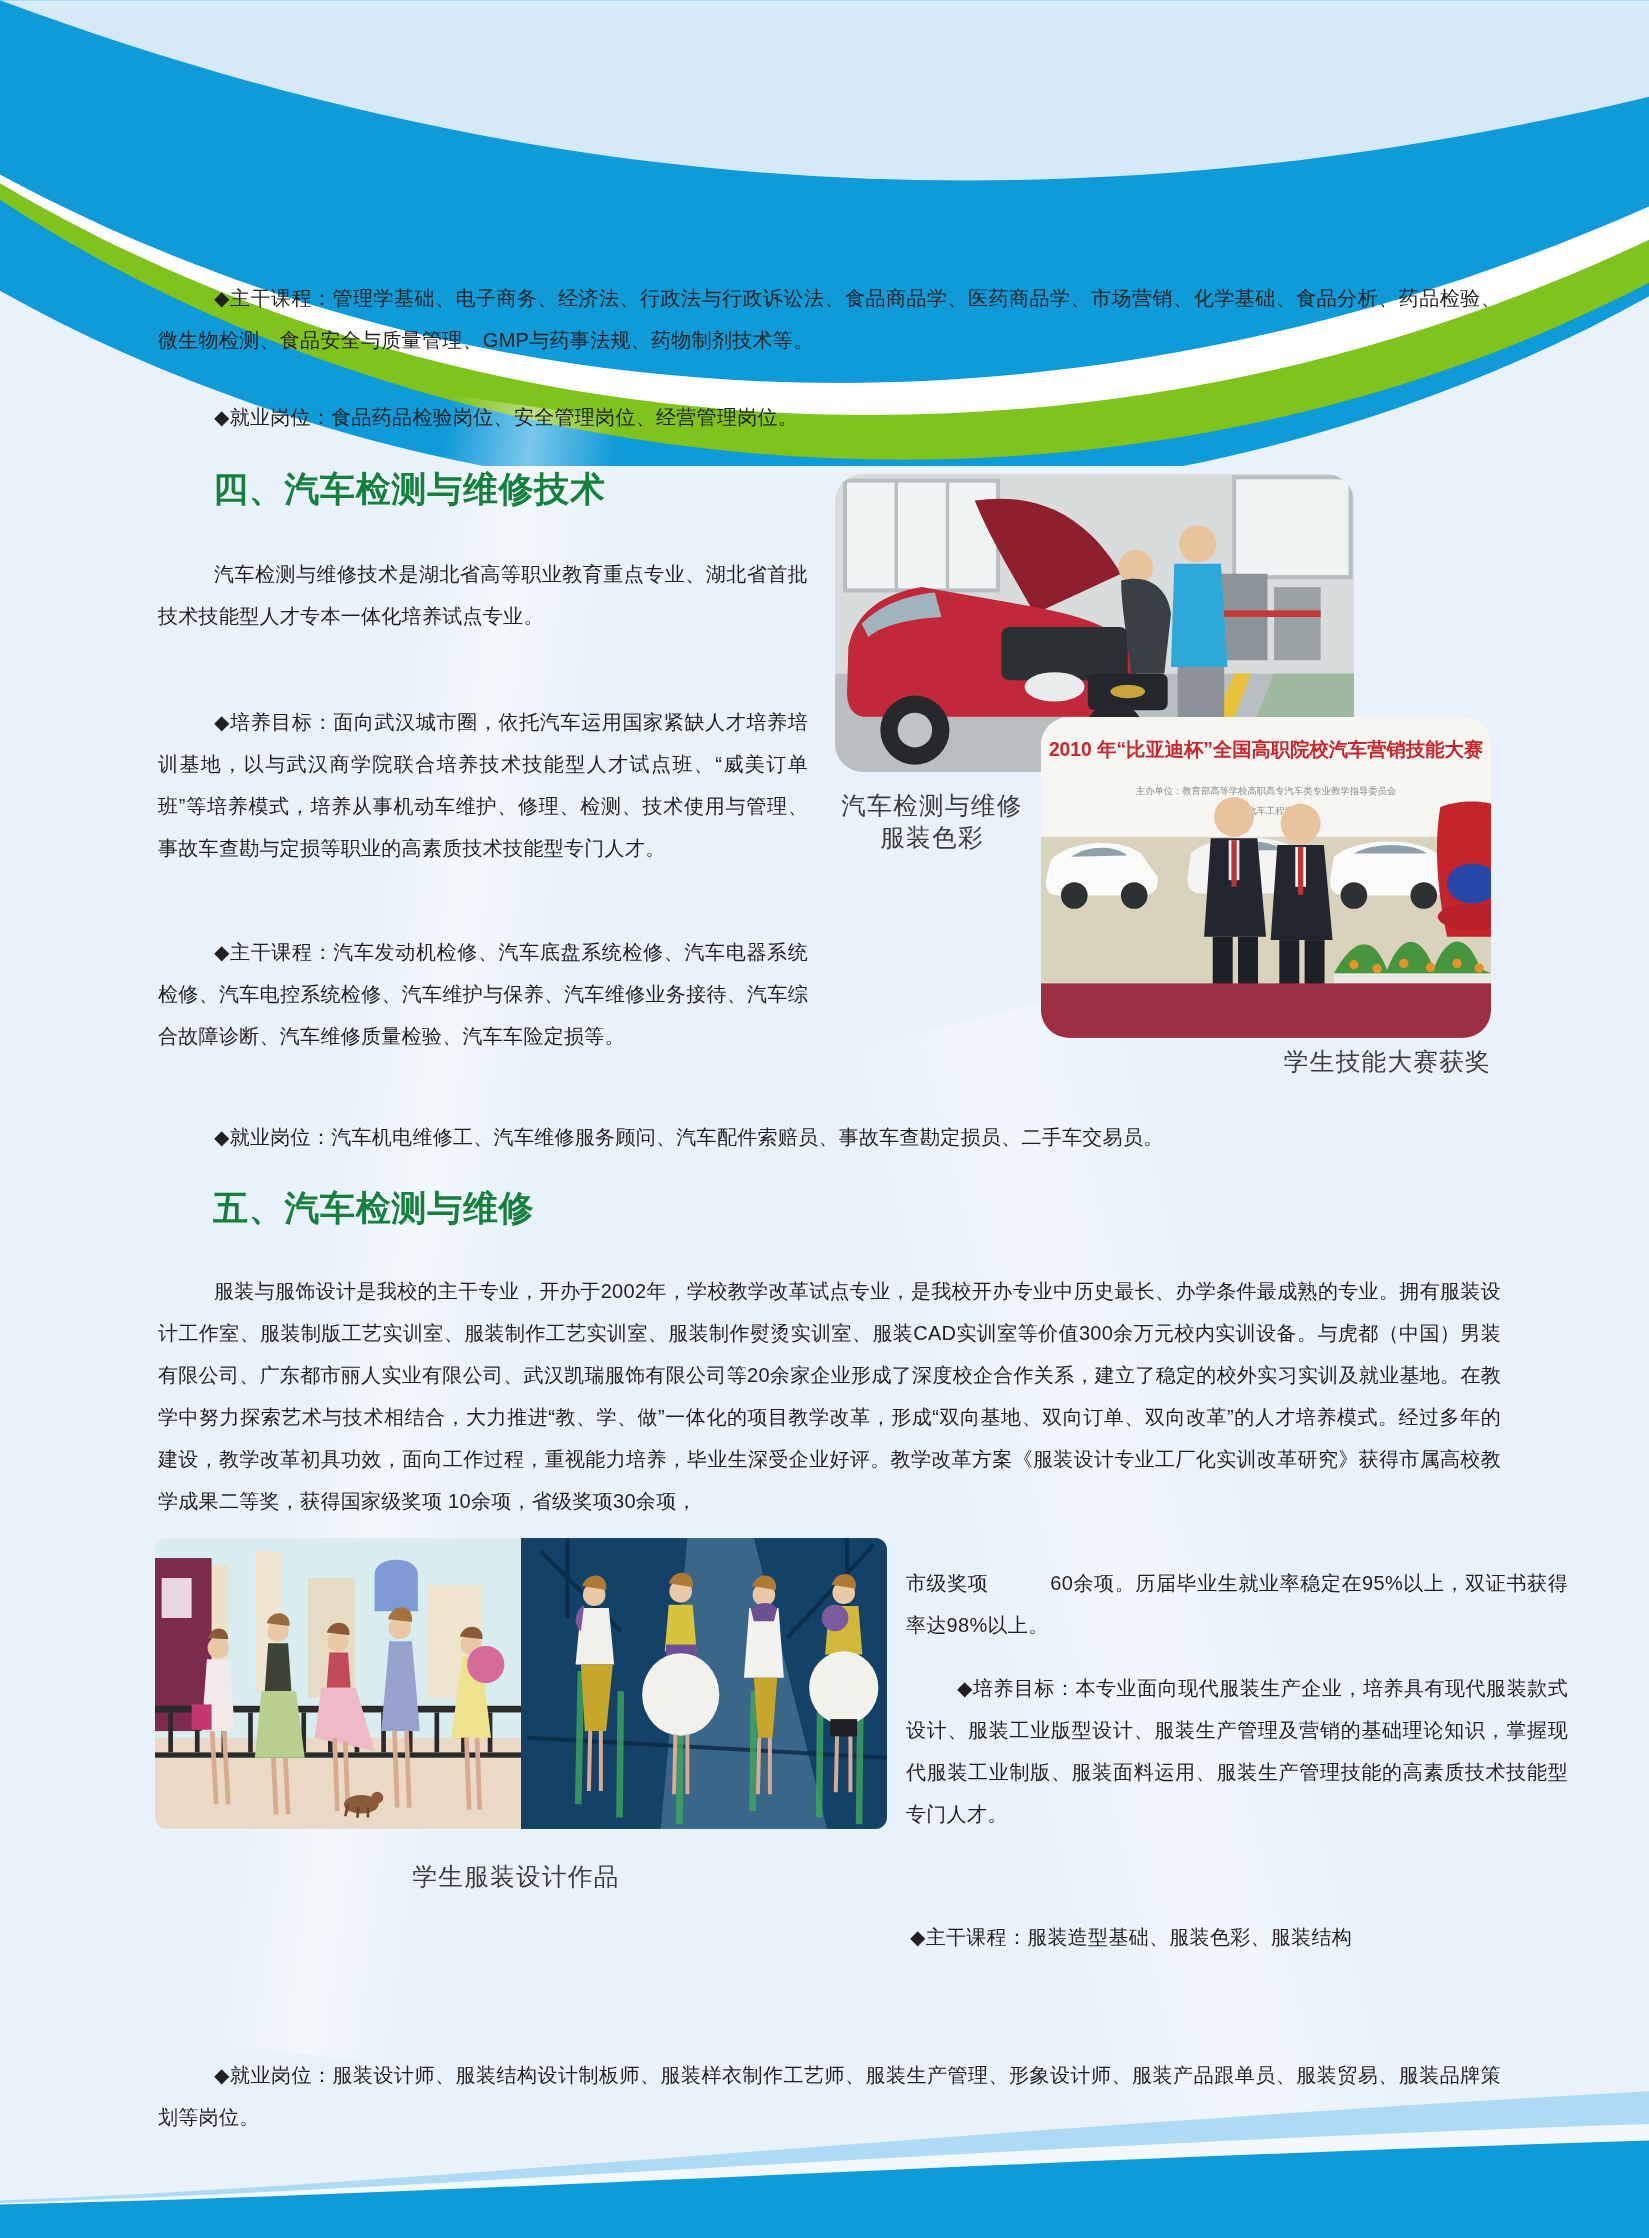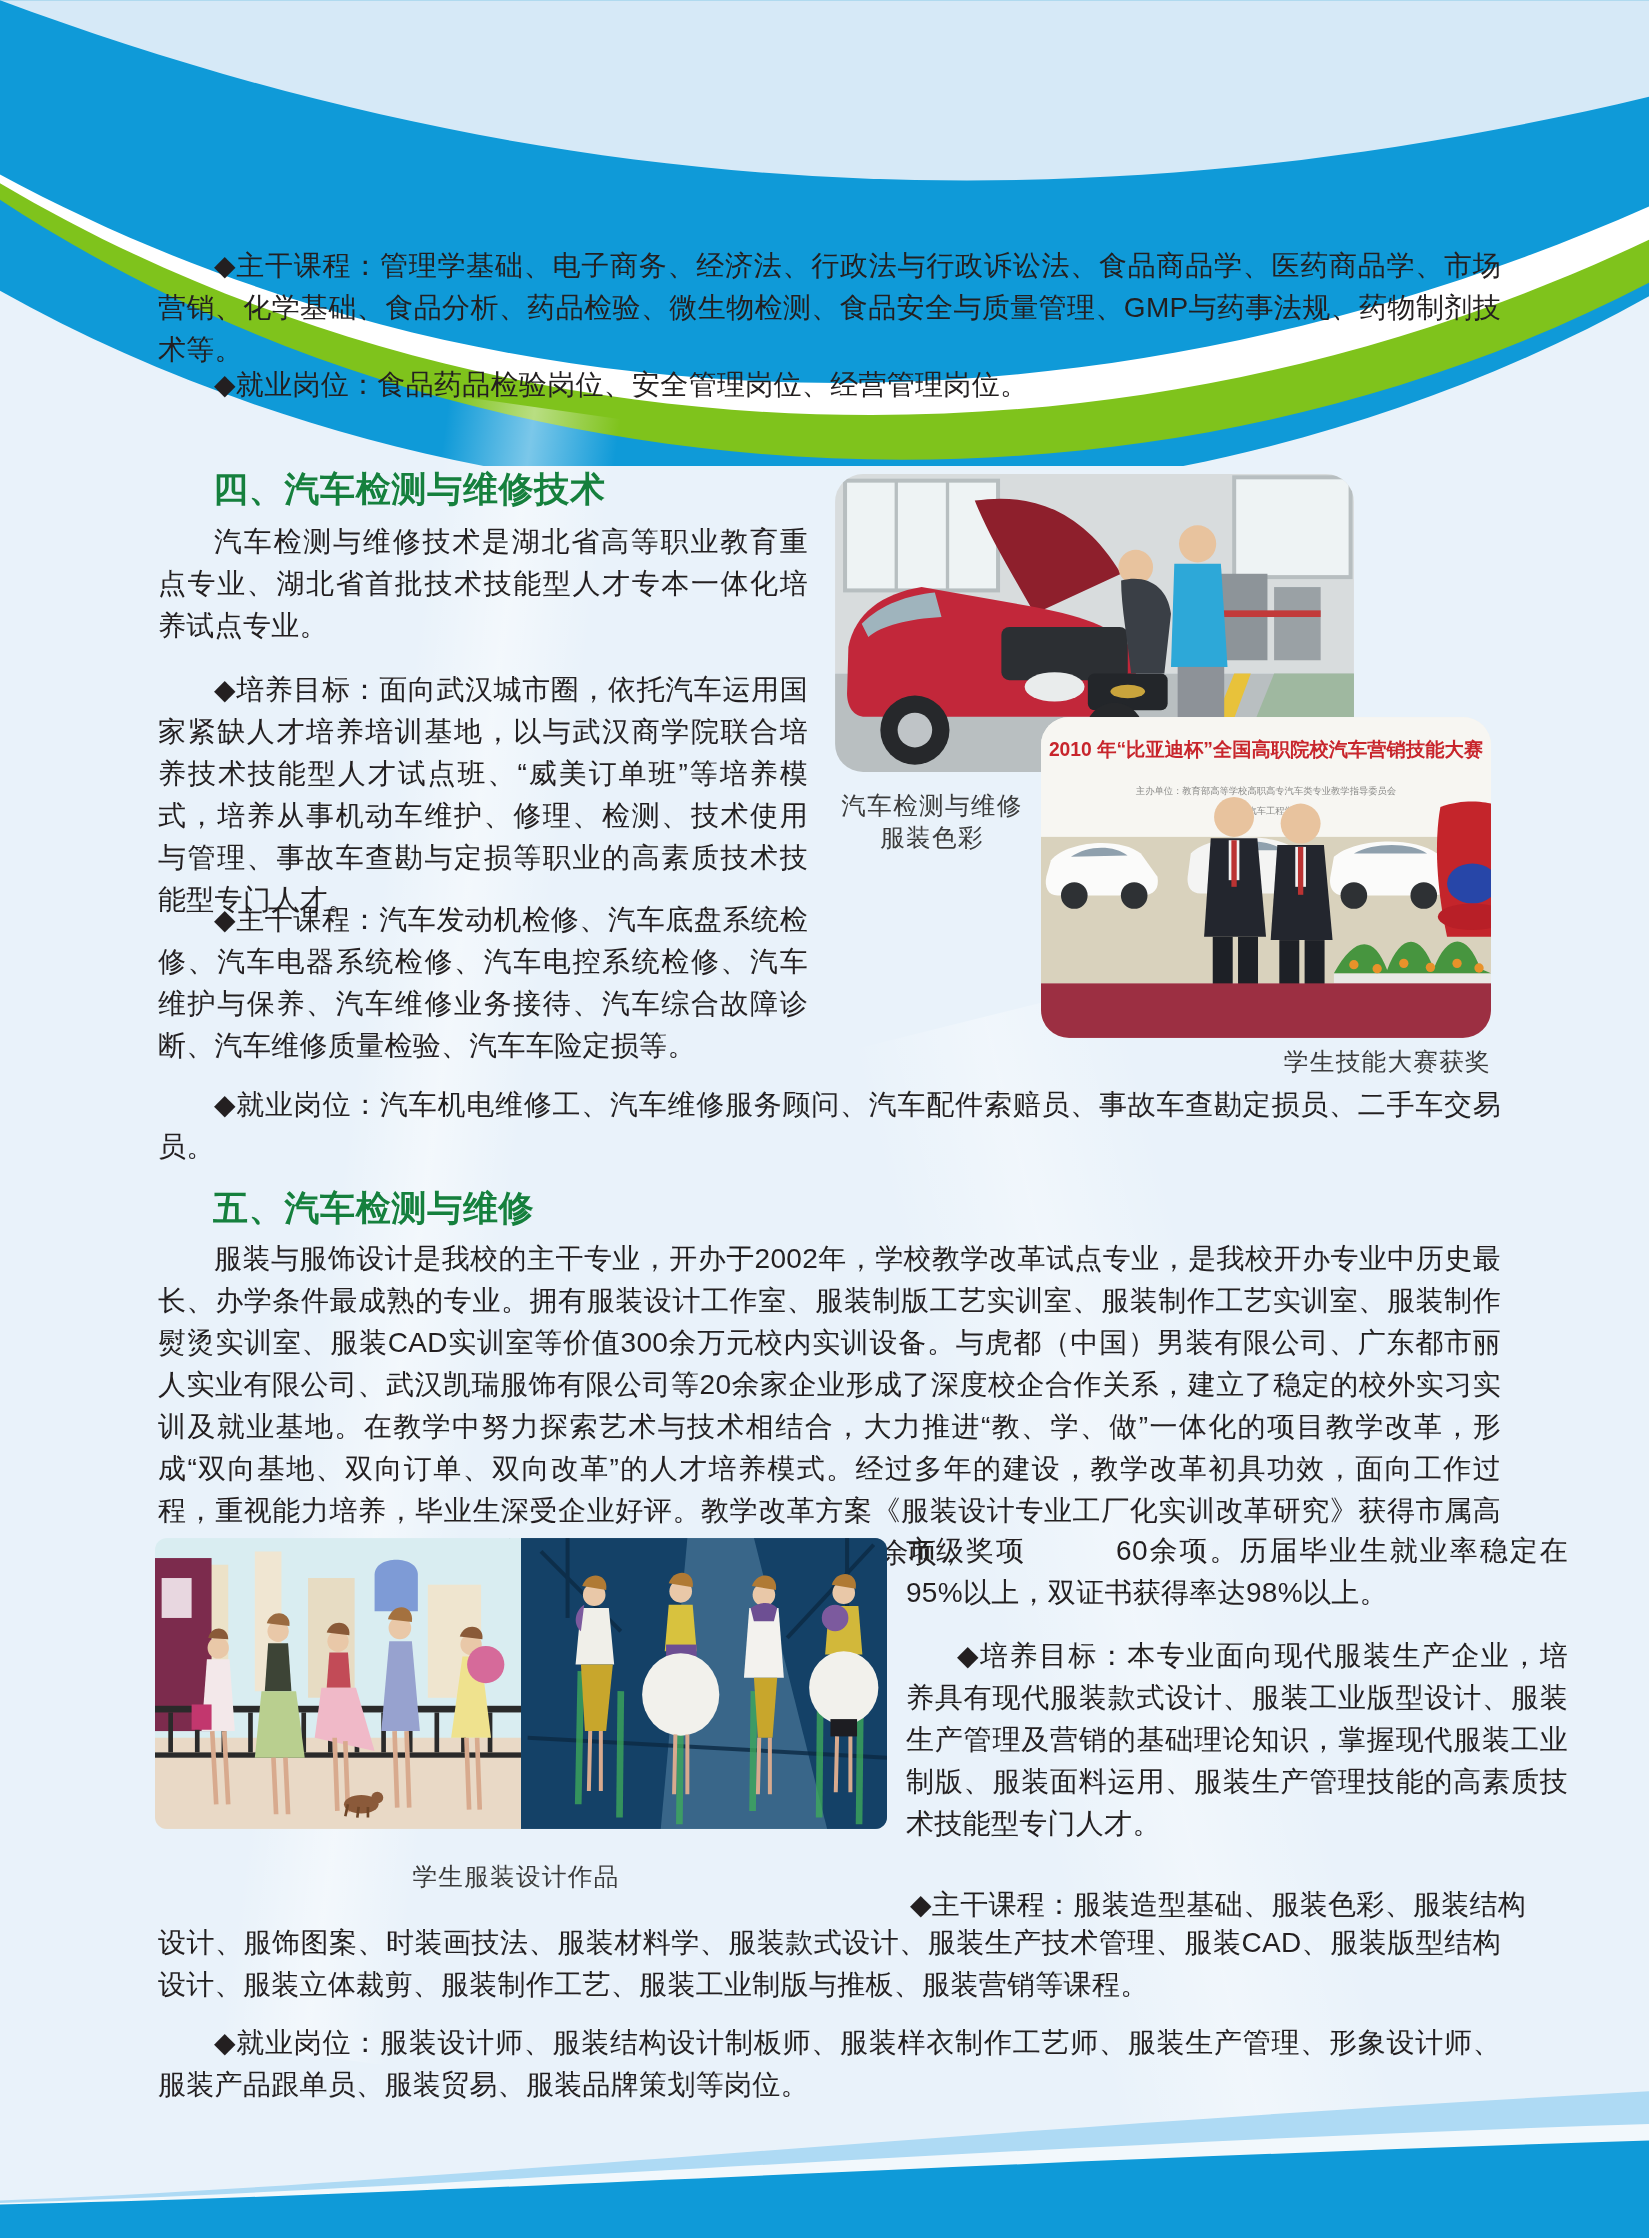--- a/index.html
+++ b/index.html
@@ -3,22 +3,22 @@
 <meta charset="utf-8">
 <style>
   html,body{margin:0;padding:0;}
   body{font-family:"Liberation Sans","DejaVu Sans",sans-serif;}
   #page{
     position:relative;width:1649px;height:2239px;overflow:hidden;
     background:#e9f2fa;color:#231f20;
   }
   .ray{position:absolute;pointer-events:none;}
   .txt{
-    position:absolute;font-size:28px;line-height:42px;color:#231f20;
-    text-align:justify;letter-spacing:0.3px;
+    position:absolute;font-size:20px;line-height:42px;color:#231f20;
+    text-align:justify;letter-spacing:0.3px;margin-top:32px;
   }
   .indent{text-indent:56px;}
   .heading{
     position:absolute;font-size:35px;font-weight:bold;color:#15803d;
     letter-spacing:0.7px;white-space:nowrap;
   }
   .caption{
     position:absolute;font-size:24.6px;line-height:32px;color:#3c3c3c;
     text-align:center;letter-spacing:1.3px;
   }
@@ -305,21 +305,20 @@
   </div>
 
   <div class="caption" style="left:150px;top:1861px;width:732px;">学生服装设计作品</div>
 
   <div class="txt" style="left:906px;top:1530px;width:662px;">市级奖项　　　60余项。历届毕业生就业率稳定在95%以上，双证书获得率达98%以上。</div>
 
   <div class="txt" style="left:906px;top:1635px;width:662px;text-indent:51px;">◆培养目标：本专业面向现代服装生产企业，培养具有现代服装款式设计、服装工业版型设计、服装生产管理及营销的基础理论知识，掌握现代服装工业制版、服装面料运用、服装生产管理技能的高素质技术技能型专门人才。</div>
 
   <div class="txt nowrap" style="left:910px;top:1884px;text-align:left;">◆主干课程：服装造型基础、服装色彩、服装结构</div>
 
-  <div class="txt" style="left:158px;top:1922px;width:1343px;">设计、服饰图案、时装画技法、服装材料学、服装款式设计、服装生产技术管理、服装CAD、服装版型结构设计、服装立体裁剪、服装制作工艺、服装工业制版与推板、服装营销等课程。</div>
 
   <div class="txt indent" style="left:158px;top:2022px;width:1343px;">◆就业岗位：服装设计师、服装结构设计制板师、服装样衣制作工艺师、服装生产管理、形象设计师、服装产品跟单员、服装贸易、服装品牌策划等岗位。</div>
 
   <svg style="position:absolute;left:0;top:2086px;" width="1649" height="153" viewBox="0 0 2480 230">
     <path d="M0,172 C600,150 1500,60 2480,8 L2480,230 L0,230 Z" fill="#aedaf4"></path>
     <path d="M0,176 C600,158 1500,88 2480,57 L2480,230 L0,230 Z" fill="#f2f8fc"></path>
     <path d="M0,178 C600,166 1500,112 2480,82 L2480,230 L0,230 Z" fill="#0f9ad8"></path>
   </svg>
 
 </div>

